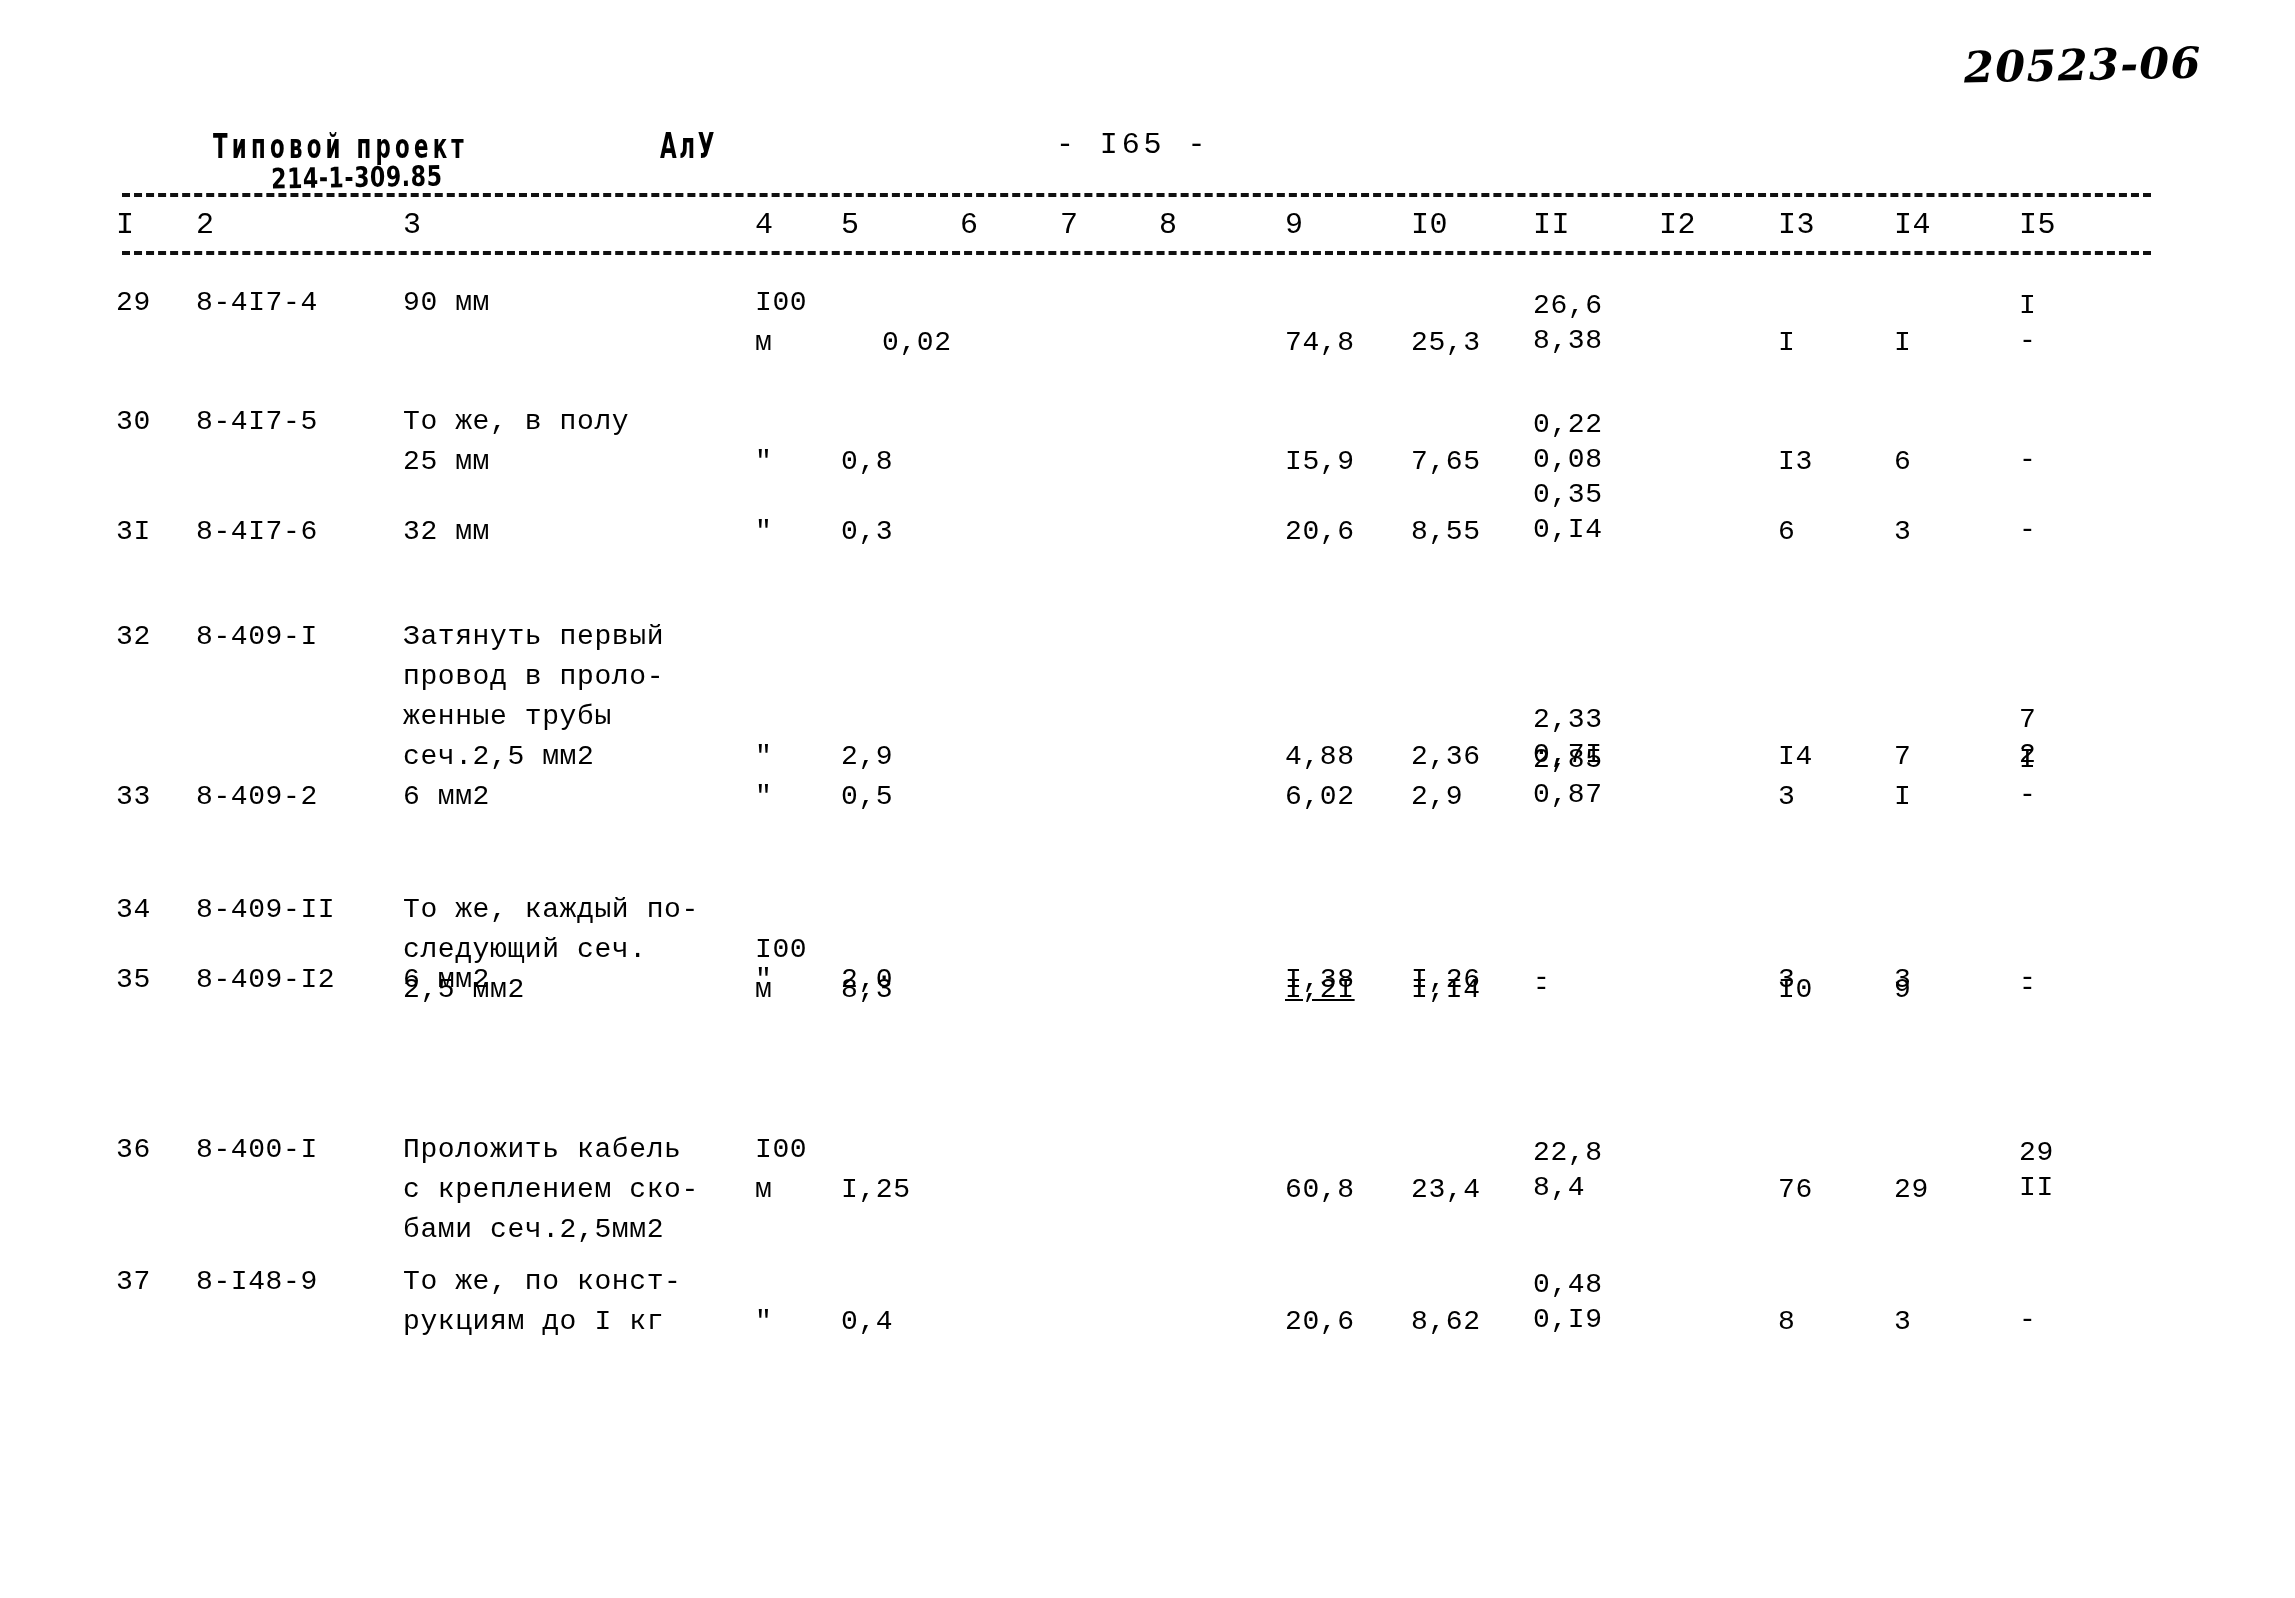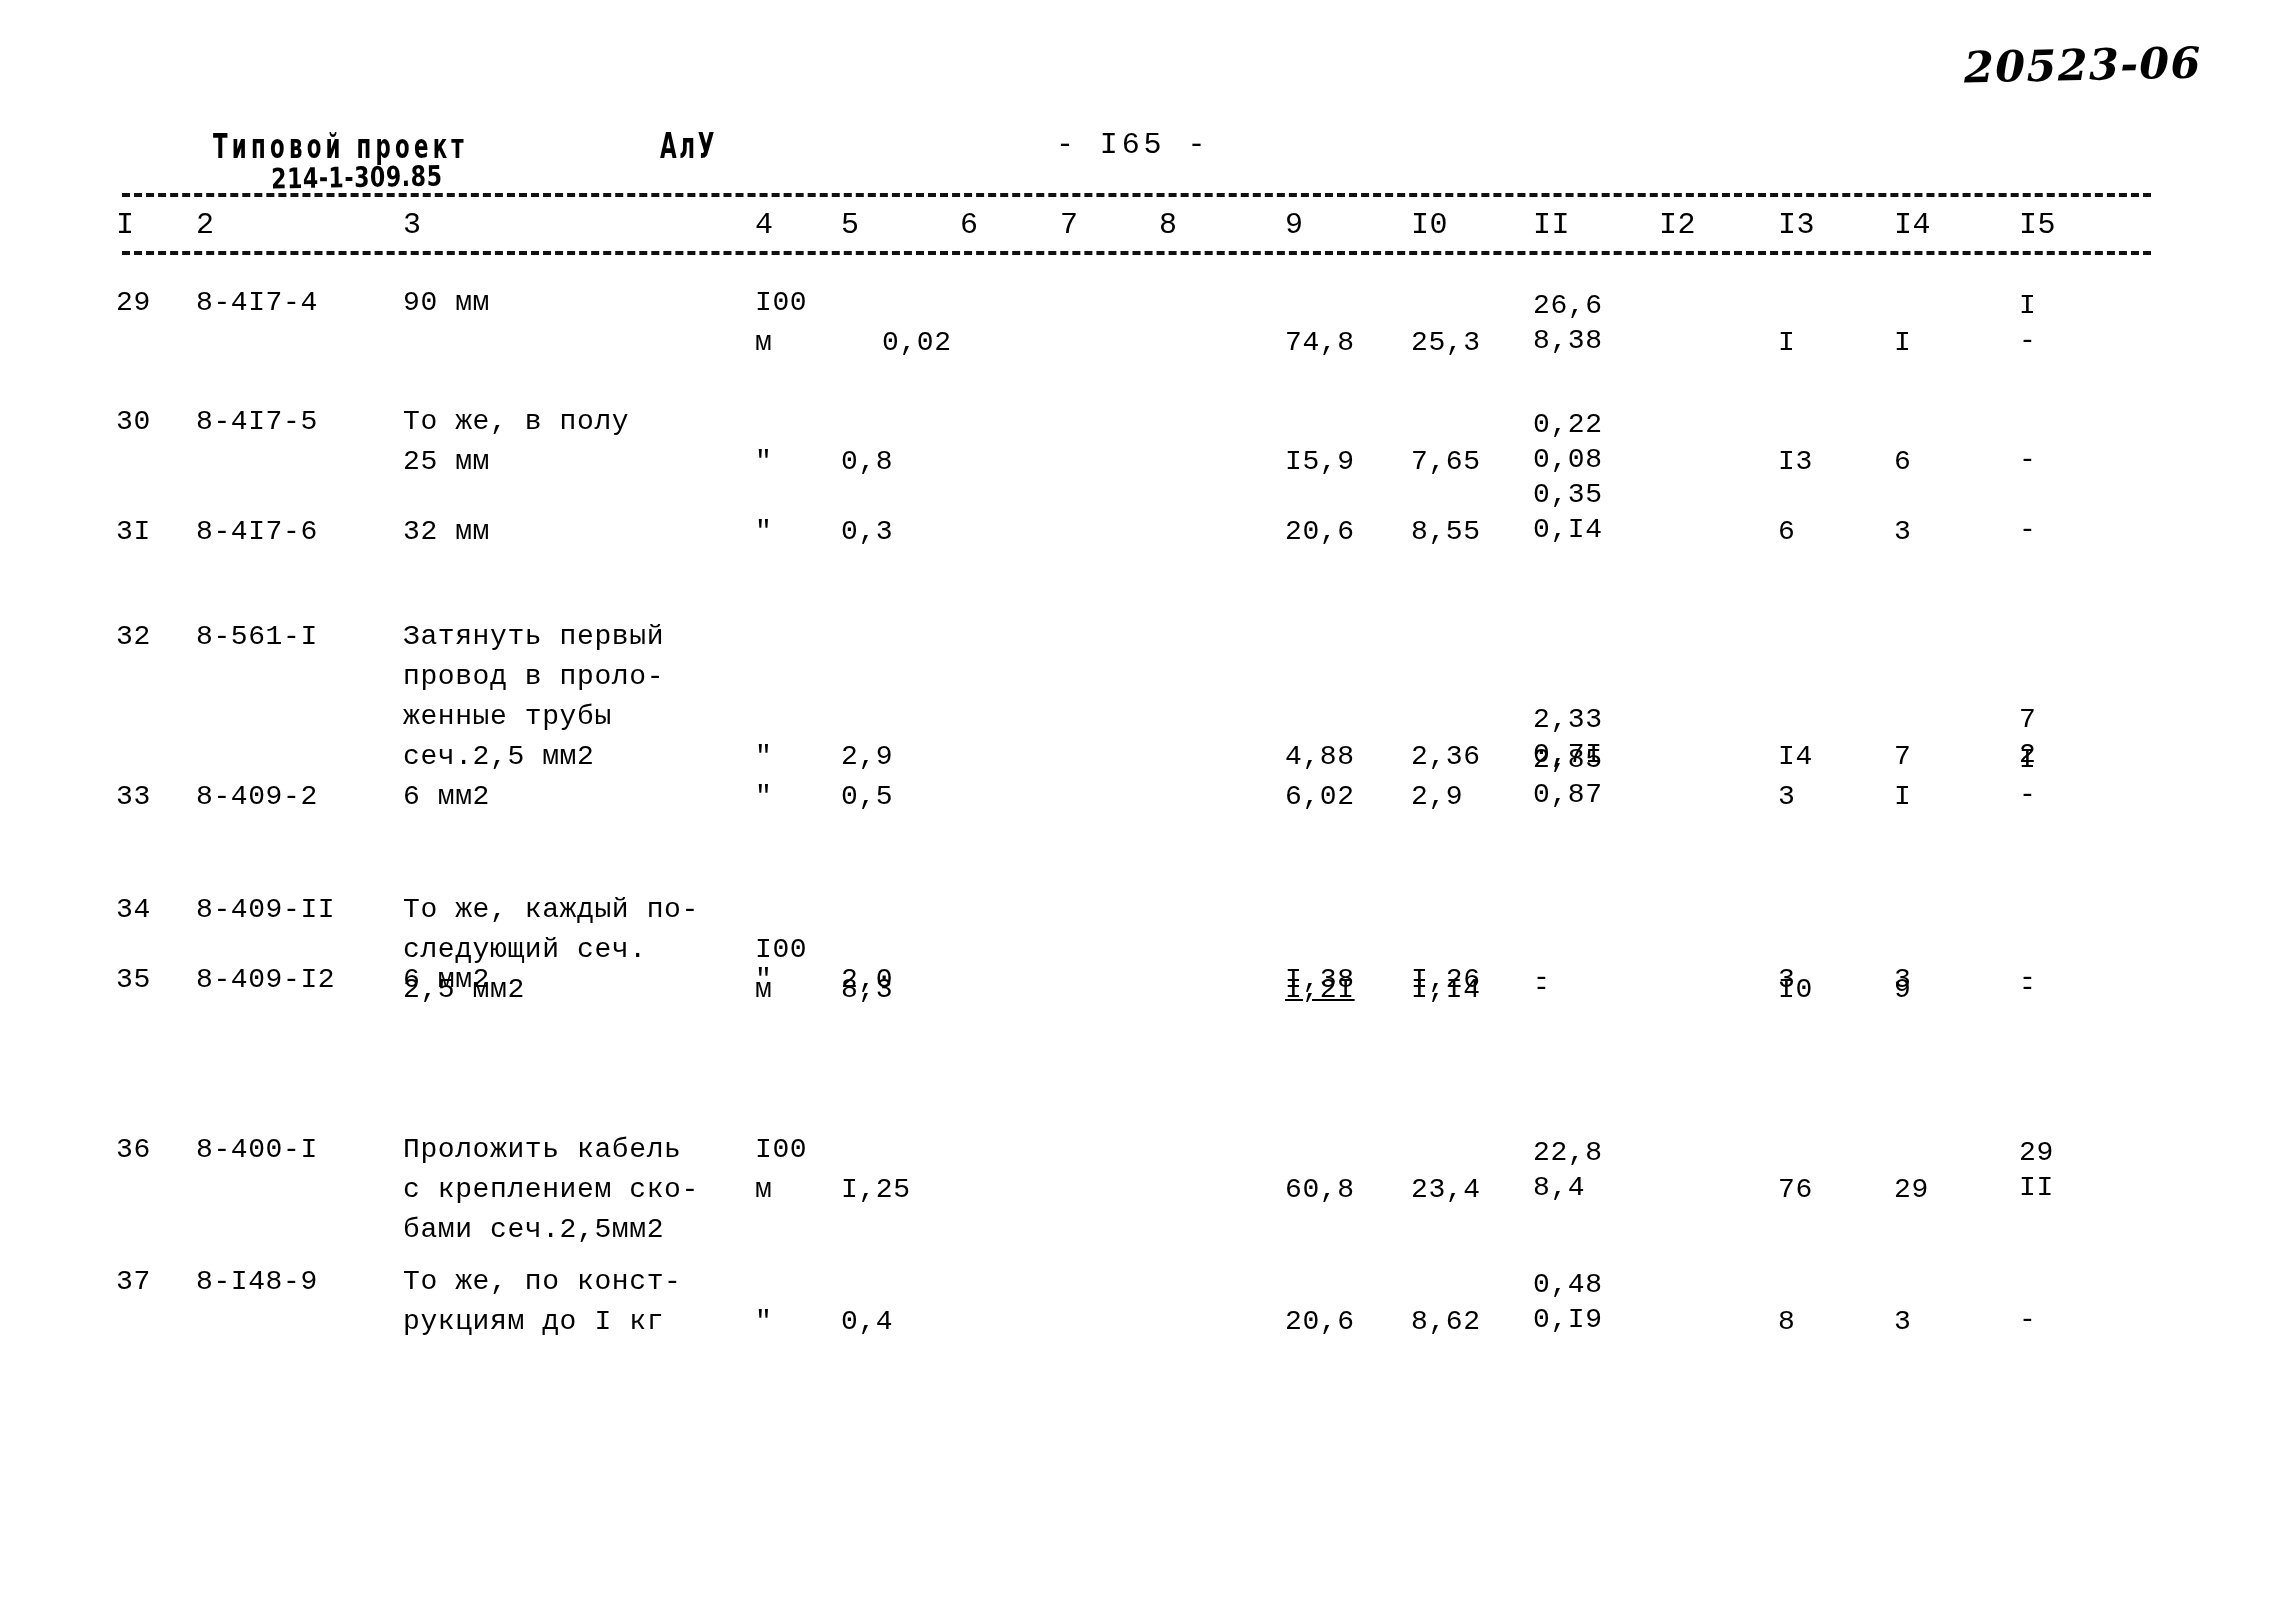--- a/index.html
+++ b/index.html
@@ -223,21 +223,21 @@
         <div class="cell c10" style="top: 0px;">8,55</div>
         <div class="cell c11" style="line-height: 35px; top: -35px;">0,35</div>
         <div class="cell c11" style="line-height: 35px; top: 0px;">0,I4</div>
         <div class="cell c12" style="top: 0px;"></div>
         <div class="cell c13" style="top: 0px;">6</div>
         <div class="cell c14" style="top: 0px;">3</div>
         <div class="cell c15" style="line-height: 35px; top: 0px;">-</div>
       </div>
       <div class="trow" style="top: 617px;">
         <div class="cell c1" style="top: 0px;">32</div>
-        <div class="cell c2" style="top: 0px;">8-561-I</div>
+        <div class="cell c2" style="top: 0px;">8-409-I</div>
         <div class="cell c3" style="top: 0px;">Затянуть первый</div>
         <div class="cell c3" style="top: 40px;">провод в проло-</div>
         <div class="cell c3" style="top: 80px;">женные трубы</div>
         <div class="cell c3" style="top: 120px;">сеч.2,5 мм2</div>
         <div class="cell c4" style="top: 120px;">"</div>
         <div class="cell c5" style="top: 120px;">2,9</div>
         <div class="cell c6" style="top: 120px;"></div>
         <div class="cell c7" style="top: 120px;"></div>
         <div class="cell c8" style="top: 120px;"></div>
         <div class="cell c9" style="top: 120px;">4,88</div>

